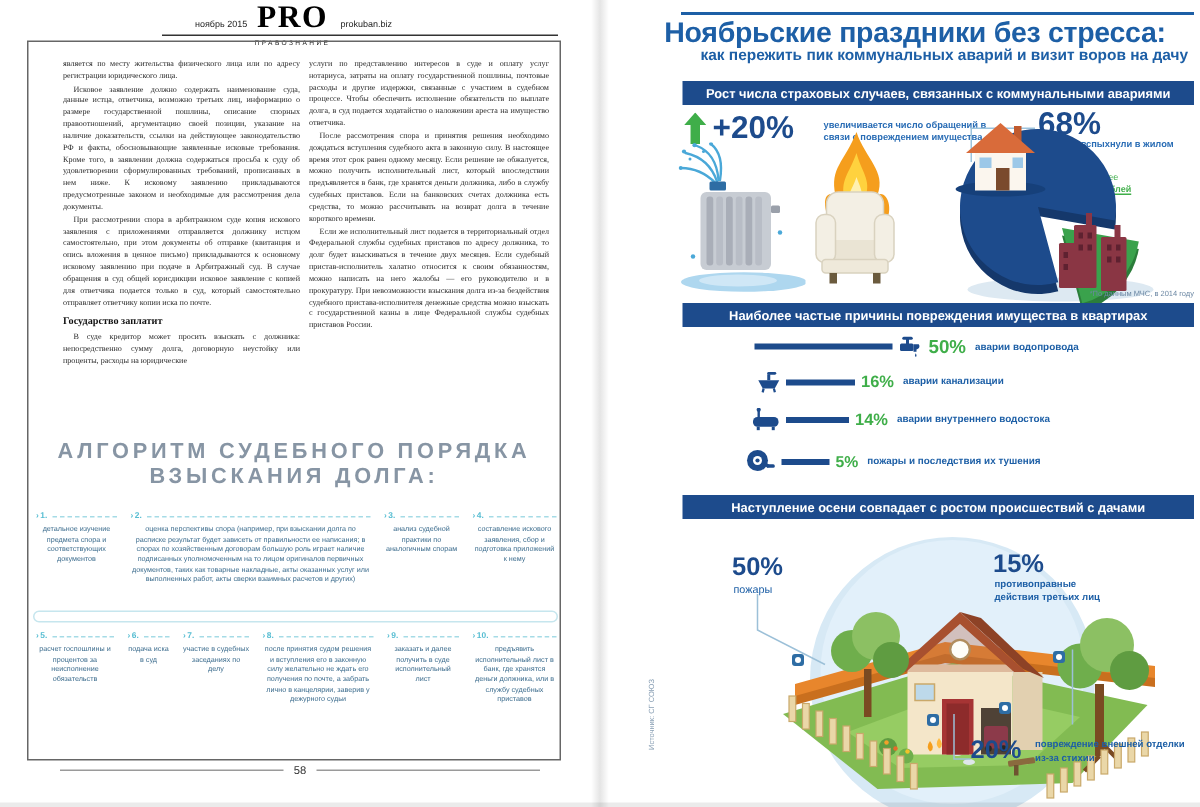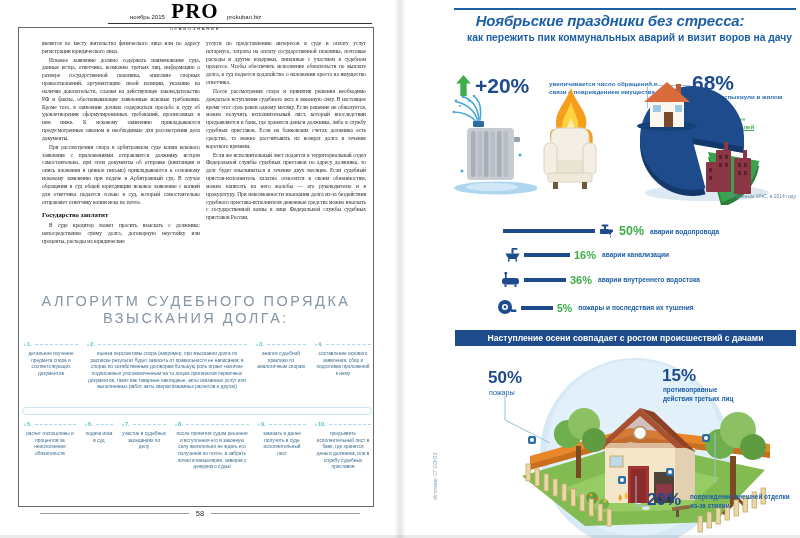--- a/index.html
+++ b/index.html
@@ -19,38 +19,38 @@
   .hprosub{position:absolute;top:26px;left:168px;width:54px;text-align:center;font-size:4.4px;letter-spacing:1.6px;color:#222;}
   .frame{position:absolute;left:18px;top:27px;width:354px;height:478px;border:1px solid #666;}
   .acol{position:absolute;font-family:"Liberation Serif",serif;font-size:5.4px;line-height:1.45;
         color:#2a2a2a;text-align:justify;}
   #col1{left:42px;top:40px;width:158px;}
   #col2{left:206px;top:40px;width:160px;}
   .acol p{margin:0 0 1px 0;}
   .acol p.ind{text-indent:7px;}
   .subhead{font-weight:bold;font-size:6.8px;margin:4px 0 2px 0;color:#111;}
   .algo-title{position:absolute;left:20px;top:293px;width:352px;text-align:center;color:#8795a4;
-              font-weight:normal;font-size:14.5px;letter-spacing:2.5px;line-height:1.2;}
+              font-weight:bold;font-size:14.5px;letter-spacing:2.5px;line-height:1.2;}
   .frow{position:absolute;left:24px;width:347px;display:grid;}
   #frow1{top:341px;grid-template-columns:54px 160px 50px 56px;column-gap:9px;}
   #frow2{top:421px;grid-template-columns:52px 28px 44px 74px 48px 56px;column-gap:9px;}
   .fs{font-size:4.8px;color:#3d6d8e;text-align:center;line-height:1.4;}
   .fnum{display:flex;align-items:center;color:#56bdd2;font-size:5.6px;font-weight:bold;margin-bottom:2px;}
   .fnum .chev{margin-right:1px;}
   .fnum:after{content:"";flex:1;border-top:1px dashed #a5dbe6;margin-left:3px;}
   .fdivider{position:absolute;left:22px;top:407px;width:348px;height:6px;border:1px solid #c6e6ee;border-radius:4px;}
   .pnum{position:absolute;left:40px;top:509px;width:320px;display:flex;align-items:center;gap:7px;
         font-size:7.5px;color:#333;justify-content:flex-end;}
   .pnum .pline{flex:1;border-top:1px solid #9a9a9a;}
 
   
   #right-page{position:absolute;left:400px;top:0;width:400px;height:538px;}
   .topline{position:absolute;top:8px;left:54px;width:342px;height:2px;background:#1d5fa6;}
   .rtitle{position:absolute;top:12px;left:28px;width:364px;text-align:center;
-          font-size:15px;font-weight:bold;color:#1d5fa6;letter-spacing:-0.2px;font-style:italic;}
+          font-size:19px;font-weight:bold;color:#1d5fa6;letter-spacing:-0.2px;}
   .rsub{position:absolute;top:32px;left:28px;width:364px;text-align:right;
         font-size:10.3px;font-weight:bold;color:#1d5fa6;}
   .banner{position:absolute;left:55px;width:341px;height:16px;background:#1d4b8c;color:#fff;
           font-size:8.6px;font-weight:bold;display:flex;align-items:center;justify-content:center;}
   #banner1{top:54px;} #banner2{top:202px;} #banner3{top:330px;}
   .bigpct{position:absolute;font-weight:800;color:#1d4b8c;}
   .bluelabel{position:absolute;font-size:6.2px;font-weight:bold;color:#2a6db5;line-height:1.35;}
   #plus20{top:74px;left:75px;font-size:21px;}
   #plus20-label{top:80px;left:149px;width:118px;}
   #pct68{top:71px;left:292px;font-size:21px;text-align:right;}
@@ -195,20 +195,21 @@
     </div>
   </div>
 
   <div class="gutter"></div>
 
   <div id="right-page">
     <div class="topline"></div>
     <div class="rtitle">Ноябрьские праздники без стресса:</div>
     <div class="rsub">как пережить пик коммунальных аварий и визит воров на дачу</div>
 
+    <div class="banner" id="banner1">Рост числа страховых случаев, связанных с коммунальными авариями</div>
 
     <svg class="svgabs" style="left:56px;top:75px;" width="15" height="21" viewBox="0 0 14 20">
       <path d="M7,0 L14,8 H10 V20 H4 V8 H0 Z" fill="#3fae49"></path>
     </svg>
     <div class="bigpct" id="plus20">+20%</div>
     <div class="bluelabel" id="plus20-label">увеличивается число обращений в связи с повреждением имущества</div>
 
     <div class="elbow68"></div>
     <div class="bigpct" id="pct68">68%</div>
     <div class="bluelabel" id="pct68-label">пожаров вспыхнули в жилом секторе*</div>
@@ -300,20 +301,21 @@
         <rect x="64" y="14" width="5" height="12" fill="#c05a2e"></rect>
         <polygon points="32,32 55,12 78,32" fill="#d96b3a"></polygon>
         <rect x="52" y="42" width="9" height="15" fill="#7a4a2c"></rect>
         <rect x="41" y="35" width="8" height="7" fill="#9cc8e8"></rect>
         <rect x="63" y="35" width="7" height="7" fill="#9cc8e8"></rect>
       </g>
     </svg>
 
     <div class="footnote">*По данным МЧС, в 2014 году</div>
 
+    <div class="banner" id="banner2">Наиболее частые причины повреждения имущества в квартирах</div>
 
     <div class="crow" id="crow1">
       <div class="cbar" style="width:92px"></div>
       <svg width="16" height="14" viewBox="0 0 16 14">
         <g fill="#1d4b8c">
           <rect x="1" y="5" width="9" height="5" rx="1"></rect>
           <rect x="5" y="2" width="2" height="4"></rect>
           <rect x="2.5" y="0.5" width="7" height="2" rx="1"></rect>
           <path d="M10,5.5 h3.5 a2,2 0 0 1 -0.5,3 l-1,0.5 v1.5 h-2 Z"></path>
           <path d="M11.5,11.5 q1,2 0,2.4 q-1,-0.4 0,-2.4 Z"></path>
@@ -340,21 +342,21 @@
       <svg width="18" height="15" viewBox="0 0 18 15">
         <g fill="#1d4b8c">
           <rect x="3" y="1" width="1.6" height="5"></rect>
           <circle cx="3.8" cy="1.2" r="1.4"></circle>
           <rect x="0" y="6" width="17" height="6.5" rx="3"></rect>
           <rect x="2.5" y="12.5" width="2" height="2.4"></rect>
           <rect x="12.5" y="12.5" width="2" height="2.4"></rect>
         </g>
       </svg>
       <div class="cbar" style="width:42px"></div>
-      <div class="cpct" style="font-size:11px">36%</div>
+      <div class="cpct" style="font-size:11px">14%</div>
       <div class="clabel">аварии внутреннего водостока</div>
     </div>
     <div class="crow" id="crow4">
       <svg width="20" height="17" viewBox="0 0 20 17">
         <g fill="#1d4b8c">
           <circle cx="8" cy="8" r="7"></circle>
           <circle cx="8" cy="8" r="3" fill="#fff"></circle>
           <circle cx="8" cy="8" r="1.4"></circle>
           <rect x="14" y="10.5" width="5.5" height="2.4" rx="1"></rect>
           <path d="M13,9 l3,2 l-1,2 l-3,-2 Z"></path>

